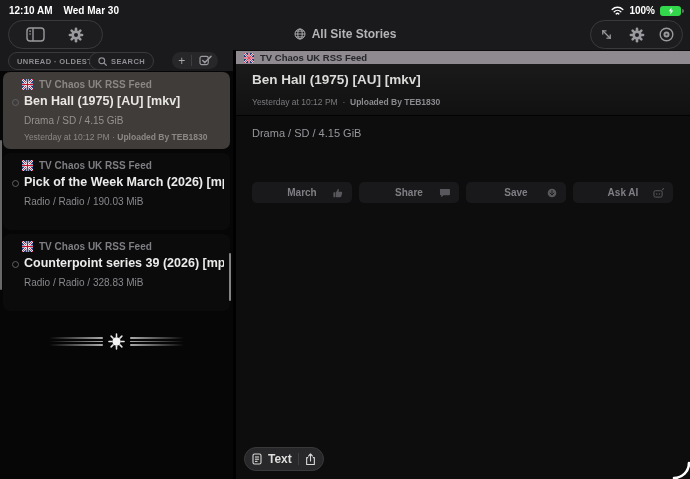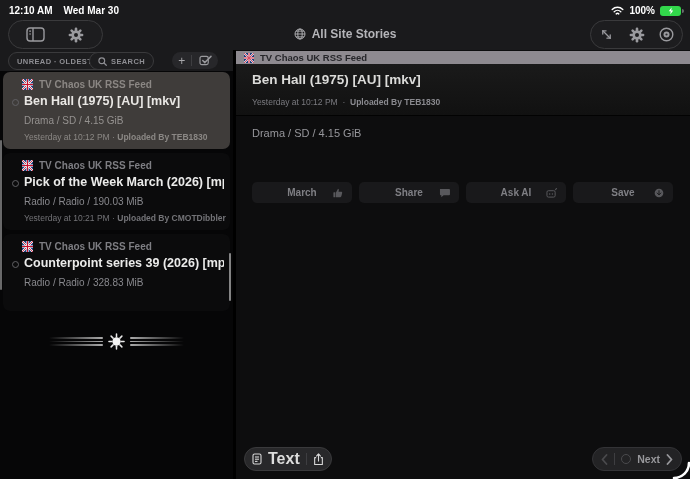--- a/index.html
+++ b/index.html
@@ -54,21 +54,21 @@
   .d-title{position:absolute;top:8px;left:16px;font-size:13.5px;font-weight:600;color:#dbdbd9;}
   .d-sub{position:absolute;top:33px;left:16px;font-size:8.5px;color:#7b7b80;}
   .d-sub .up{font-weight:700;color:#8a8a8f;}
   .d-body{position:absolute;top:77px;left:16px;font-size:11px;color:#96969b;}
   .actions-row{position:absolute;top:132px;left:16px;right:17px;display:flex;gap:7px;}
   .action-btn{flex:1;height:21px;background:#19191b;border-radius:5px;position:relative;display:flex;align-items:center;justify-content:center;color:#7f7f84;font-size:10px;font-weight:600;cursor:pointer;}
   .action-btn .a-icon{position:absolute;right:9px;top:50%;transform:translateY(-50%);display:flex;opacity:.75;}
   .foot-pill{position:absolute;bottom:8px;height:22px;border-radius:12px;background:#28282a;border:1px solid #3a3a3c;display:flex;align-items:center;}
   .text-pill{left:8px;padding:0 7px;gap:6px;}
   .nav-pill{right:8px;padding:0 8px;gap:6px;background:#232325;border-color:#333336;}
-  .text-label{color:#dededd;font-size:16px;font-weight:600;cursor:pointer;}
+  .text-label{color:#dededd;font-size:12px;font-weight:600;cursor:pointer;}
   .pill-div{width:1px;height:12px;background:#3e3e41;}
   .next-label{color:#98989c;font-size:10.5px;font-weight:600;cursor:pointer;}
   .dim-circle{width:8px;height:8px;border:1px solid #4a4a4d;border-radius:50%;}
   .corner-arc{position:absolute;right:0;bottom:0;}
 </style>
 </head>
 <body>
 
 <div class="chrome"></div>
 
@@ -227,23 +227,20 @@
               <rect y="4.8" width="12" height="2.4" fill="#fff"></rect>
               <rect x="5.4" width="1.2" height="12" fill="#c8102e"></rect>
               <rect y="5.4" width="12" height="1.2" fill="#c8102e"></rect>
             </svg>
         </span>
         <span>TV Chaos UK RSS Feed</span>
       </div>
       <span class="unread-dot"></span>
       <div class="item-title">Pick of the Week March (2026) [mp3]</div>
       <div class="item-meta">Radio / Radio / 190.03 MiB</div>
-      <div class="item-date">
-        <span>Yesterday at 10:21 PM</span> <span>·</span> <span class="up">Uploaded By CMOTDibbler</span>
-      </div>
     </div>
 
     <div class="item">
       <div class="item-feed">
         <span style="display:flex;">
           <svg width="11" height="11" viewBox="0 0 12 12">
               <rect width="12" height="12" rx="2.5" fill="#1b3a7a"></rect>
               <path d="M0 0 L12 12 M12 0 L0 12" stroke="#fff" stroke-width="2.2"></path>
               <path d="M0 0 L12 12 M12 0 L0 12" stroke="#c8102e" stroke-width="0.9"></path>
               <rect x="4.8" width="2.4" height="12" fill="#fff"></rect>
@@ -327,40 +324,40 @@
     </div>
     <div class="action-btn">
       <span>Share</span>
       <span class="a-icon">
         <svg width="11" height="10" viewBox="0 0 12 11" fill="#6e6e72">
           <path d="M1 1 h10 q1 0 1 1 v5 q0 1 -1 1 H5 L2.5 10.3 V8 H2 q-1 0 -1-1 Z"></path>
         </svg>
       </span>
     </div>
     <div class="action-btn">
+      <span>Save</span>
+      <span class="a-icon">
+        <svg width="10" height="10" viewBox="0 0 12 12" fill="none">
+          <circle cx="6" cy="6" r="5.2" fill="#6e6e72"></circle>
+          <path d="M6 3.2 V8 M3.8 6 L6 8.3 L8.2 6" stroke="#1a1a1c" stroke-width="1.2" stroke-linecap="round" stroke-linejoin="round"></path>
+        </svg>
+      </span>
+    </div>
+    <div class="action-btn">
       <span>Ask AI</span>
       <span class="a-icon">
         <svg width="11" height="10" viewBox="0 0 12 11" fill="none" stroke="#6e6e72" stroke-width="1.1">
           <rect x="1" y="3" width="9" height="7" rx="1.6"></rect>
           <circle cx="4" cy="6.5" r="0.8" fill="#6e6e72" stroke="none"></circle>
           <circle cx="7" cy="6.5" r="0.8" fill="#6e6e72" stroke="none"></circle>
           <line x1="10" y1="2.5" x2="11.2" y2="0.8"></line>
           <circle cx="11.3" cy="0.8" r="0.7" fill="#6e6e72" stroke="none"></circle>
         </svg>
       </span>
     </div>
-    <div class="action-btn">
-      <span>Save</span>
-      <span class="a-icon">
-        <svg width="10" height="10" viewBox="0 0 12 12" fill="none">
-          <circle cx="6" cy="6" r="5.2" fill="#6e6e72"></circle>
-          <path d="M6 3.2 V8 M3.8 6 L6 8.3 L8.2 6" stroke="#1a1a1c" stroke-width="1.2" stroke-linecap="round" stroke-linejoin="round"></path>
-        </svg>
-      </span>
-    </div>
   </div>
 
   <div class="foot-pill text-pill">
     <span style="display:flex;">
       <svg width="10" height="12" viewBox="0 0 10 12" fill="none" stroke="#d8d8d8" stroke-width="1.1">
         <rect x="1" y="1" width="8" height="10" rx="1.6"></rect>
         <line x1="3" y1="4" x2="7" y2="4"></line>
           <line x1="3" y1="6.2" x2="7" y2="6.2"></line>
           <line x1="3" y1="8.4" x2="5.5" y2="8.4"></line>
       </svg>
@@ -369,32 +366,17 @@
     <span class="pill-div"></span>
     <span style="display:flex;cursor:pointer;">
       <svg width="11" height="13" viewBox="0 0 12 14" fill="none" stroke="#d8d8d8" stroke-width="1.2" stroke-linecap="round" stroke-linejoin="round">
         <path d="M3 5 H1.8 V12.5 H10.2 V5 H9"></path>
         <line x1="6" y1="1.2" x2="6" y2="8.5"></line>
         <path d="M3.8 3.2 L6 1 L8.2 3.2"></path>
       </svg>
     </span>
   </div>
 
-  <div class="foot-pill nav-pill">
-    <span style="display:flex;cursor:pointer;">
-      <svg width="7" height="11" viewBox="0 0 7 11" fill="none" stroke="#4a4a4d" stroke-width="1.8" stroke-linecap="round" stroke-linejoin="round">
-          <path d="M5.5 1 L1.5 5.5 L5.5 10"></path>
-        </svg>
-    </span>
-    <span class="pill-div"></span>
-    <span class="dim-circle"></span>
-    <span class="next-label">Next</span>
-    <span style="display:flex;">
-      <svg width="7" height="11" viewBox="0 0 7 11" fill="none" stroke="#98989c" stroke-width="1.8" stroke-linecap="round" stroke-linejoin="round">
-          <path d="M1.5 1 L5.5 5.5 L1.5 10"></path>
-        </svg>
-    </span>
-  </div>
 </div>
 
 <svg class="corner-arc" width="18" height="18" viewBox="0 0 18 18">
   <path d="M2 17 A 15 15 0 0 0 17 2" fill="none" stroke="#fff" stroke-width="2.6" stroke-linecap="round"></path>
 </svg>
 
 </body></html>

